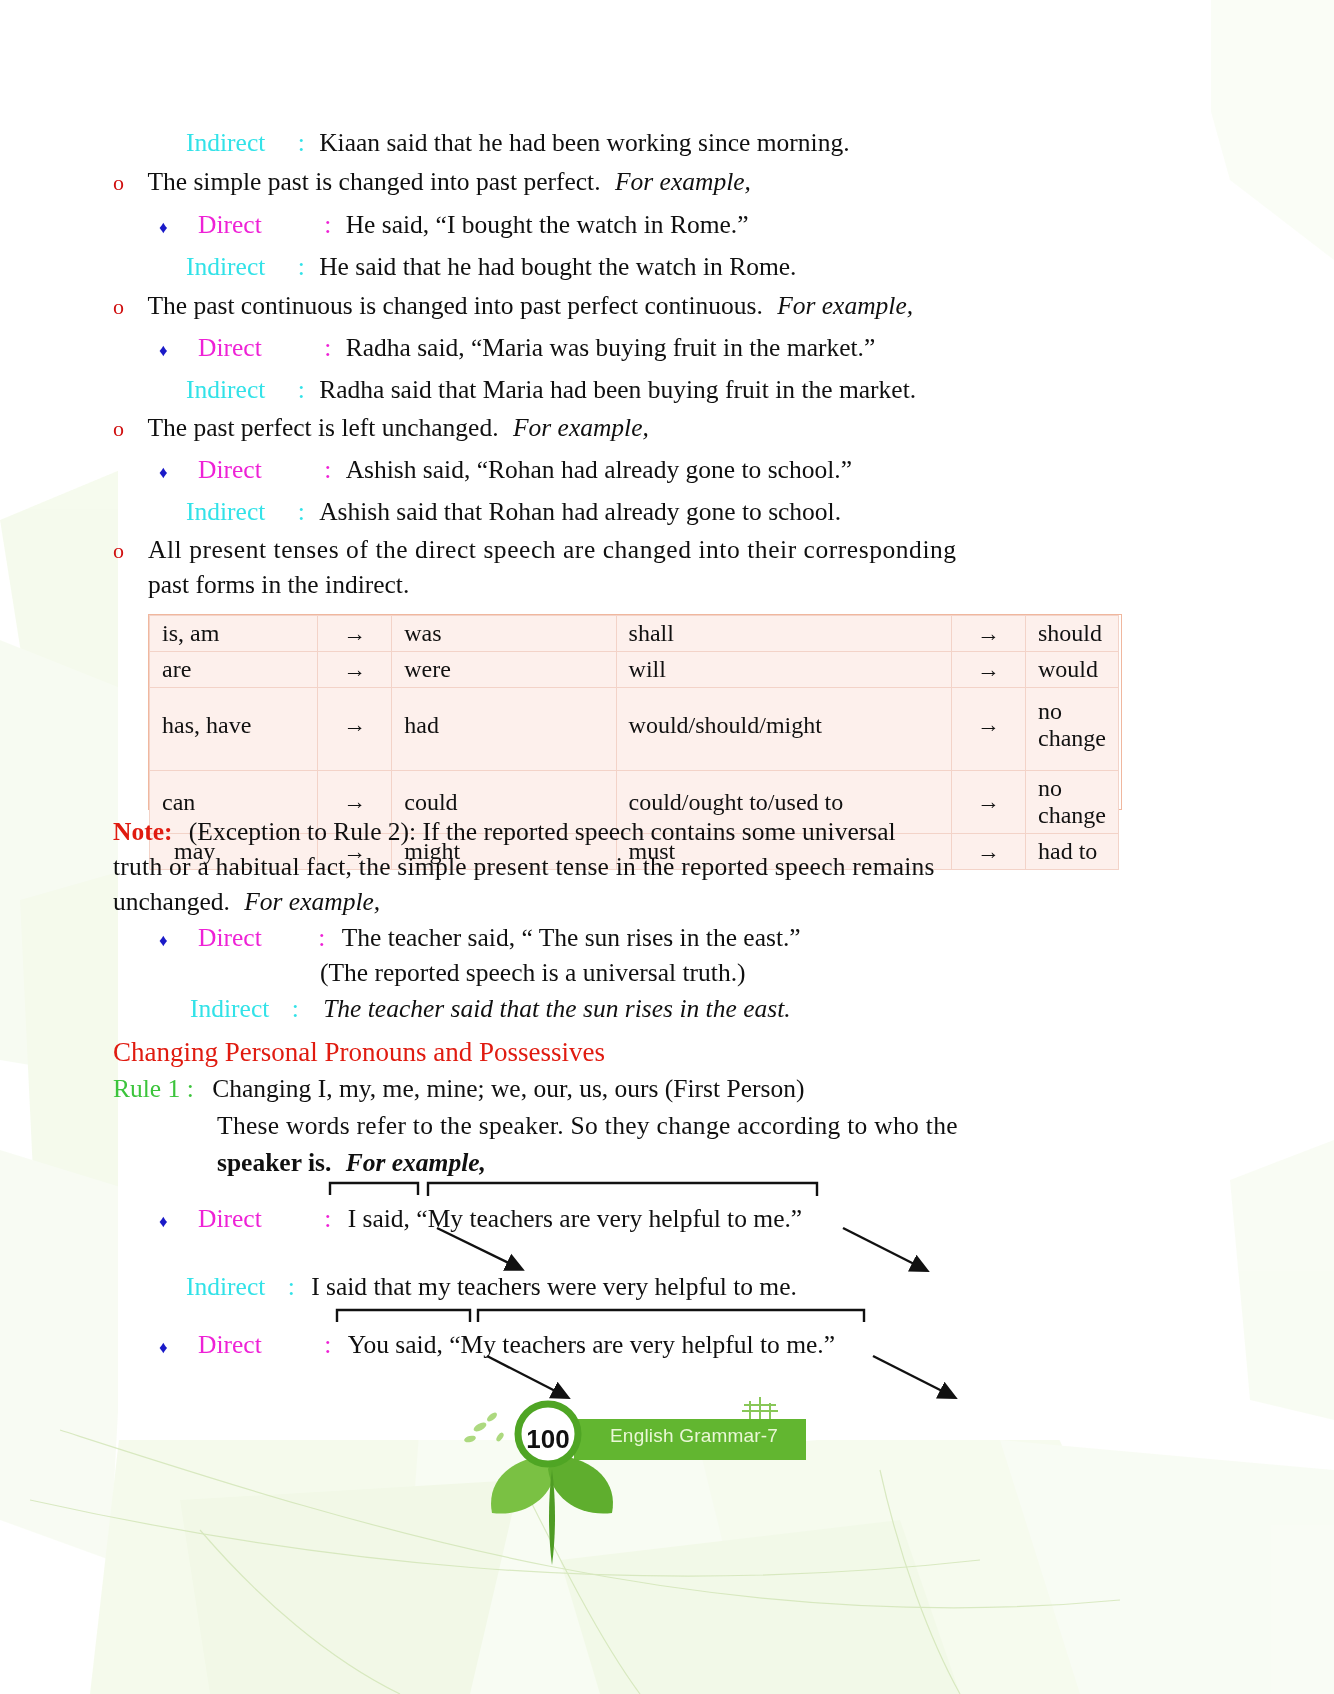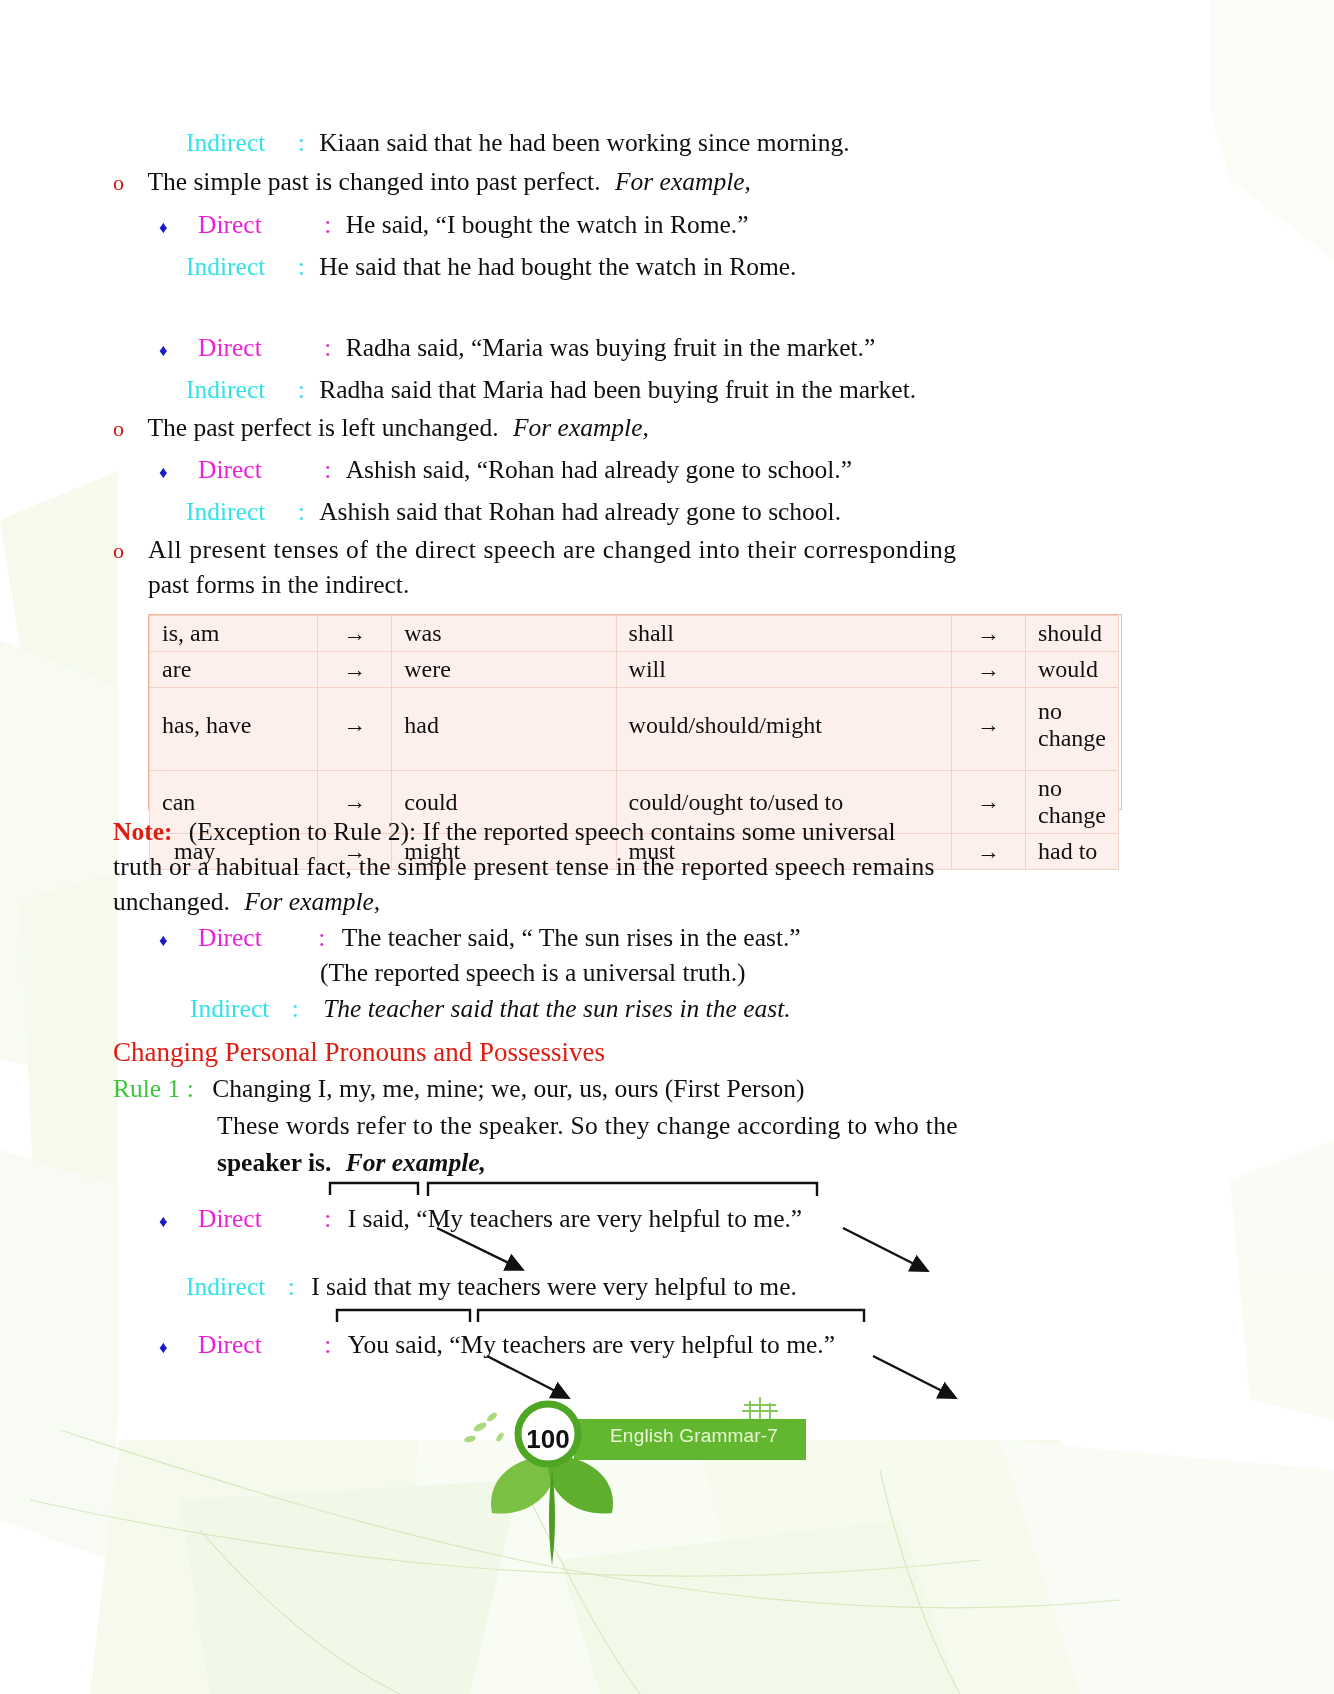--- a/index.html
+++ b/index.html
@@ -113,20 +113,25 @@
     <span class="lbl-direct" style="margin-left:24px;">Direct</span>
     <span class="colon-d" style="margin-left:56px;">:</span>
     <span style="margin-left:8px;">He said, “I bought the watch in Rome.”</span>
   </div>
   <div class="line body-txt" style="left:186px;top:252px;">
     <span class="lbl-indirect">Indirect</span>
     <span class="colon-i" style="margin-left:26px;">:</span>
     <span style="margin-left:8px;">He said that he had bought the watch in Rome.</span>
   </div>
 
+  <div class="line body-txt" style="left:113px;top:291px;">
+    <span class="bullet-o">o</span>
+    <span style="margin-left:17px;">The past continuous is changed into past perfect continuous.</span>
+    <span class="ital" style="margin-left:8px;">For example,</span>
+  </div>
   <div class="line body-txt" style="left:159px;top:333px;">
     <span class="diamond">♦</span>
     <span class="lbl-direct" style="margin-left:24px;">Direct</span>
     <span class="colon-d" style="margin-left:56px;">:</span>
     <span style="margin-left:8px;">Radha said, “Maria was buying fruit in the market.”</span>
   </div>
   <div class="line body-txt" style="left:186px;top:375px;">
     <span class="lbl-indirect">Indirect</span>
     <span class="colon-i" style="margin-left:26px;">:</span>
     <span style="margin-left:8px;margin-top:25px;">Radha said that Maria had been buying fruit in the market.</span>

